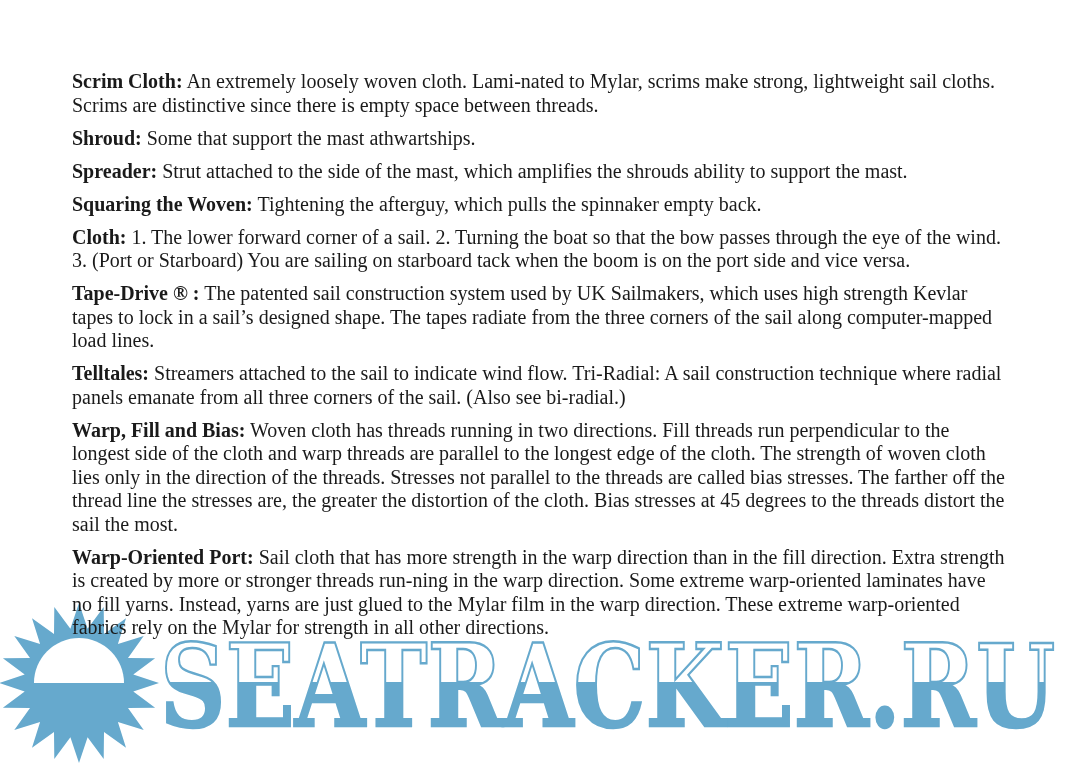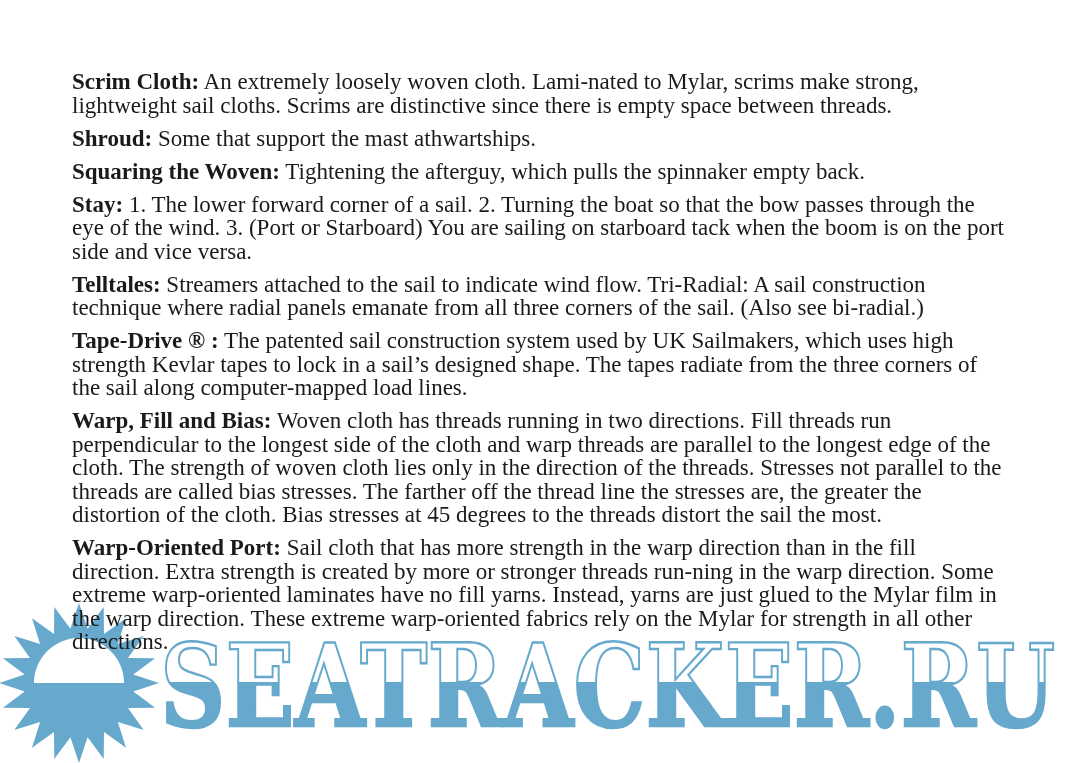--- a/index.html
+++ b/index.html
@@ -14,21 +14,21 @@
     position: relative;
     font-family: "Liberation Serif", serif;
   }
   .content {
     position: relative;
     z-index: 1;
     box-sizing: content-box;
     padding: 70px 72px 0 72px;
     width: 936px;
     color: var(--text-color, #1a1a1a);
-    font-size: 23px;
+    font-size: 20px;
     line-height: 23.5px;
     text-align: left;
   }
   .entry {
     margin: 0 0 9.5px 0;
   }
   .term {
     font-weight: bold;
   }
   .watermark {
@@ -78,34 +78,38 @@
 <div class="content">
   <p class="entry">
     <b class="term">Scrim Cloth:</b>
     <span>An extremely loosely woven cloth. Lami-nated to Mylar, scrims make strong, lightweight sail cloths. Scrims are distinctive since there is empty space between threads.</span>
   </p>
   <p class="entry">
     <b class="term">Shroud:</b>
     <span>Some that support the mast athwartships.</span>
   </p>
   <p class="entry">
+    <b class="term">Spreader:</b>
+    <span>Strut attached to the side of the mast, which amplifies the shrouds ability to support the mast.</span>
+  </p>
+  <p class="entry">
     <b class="term">Squaring the Woven:</b>
     <span>Tightening the afterguy, which pulls the spinnaker empty back.</span>
   </p>
   <p class="entry">
-    <b class="term">Stay:</b>
+    <b class="term">Cloth:</b>
     <span>1. The lower forward corner of a sail. 2. Turning the boat so that the bow passes through the eye of the wind. 3. (Port or Starboard) You are sailing on starboard tack when the boom is on the port side and vice versa.</span>
+  </p>
+  <p class="entry">
+    <b class="term">Tape-Drive ® :</b>
+    <span>The patented sail construction system used by UK Sailmakers, which uses high strength Kevlar tapes to lock in a sail’s designed shape. The tapes radiate from the three corners of the sail along computer-mapped load lines.</span>
   </p>
   <p class="entry">
     <b class="term">Telltales:</b>
     <span>Streamers attached to the sail to indicate wind flow. Tri-Radial: A sail construction technique where radial panels emanate from all three corners of the sail. (Also see bi-radial.)</span>
-  </p>
-  <p class="entry">
-    <b class="term">Tape-Drive ® :</b>
-    <span>The patented sail construction system used by UK Sailmakers, which uses high strength Kevlar tapes to lock in a sail’s designed shape. The tapes radiate from the three corners of the sail along computer-mapped load lines.</span>
   </p>
   <p class="entry">
     <b class="term">Warp, Fill and Bias:</b>
     <span>Woven cloth has threads running in two directions. Fill threads run perpendicular to the longest side of the cloth and warp threads are parallel to the longest edge of the cloth. The strength of woven cloth lies only in the direction of the threads. Stresses not parallel to the threads are called bias stresses. The farther off the thread line the stresses are, the greater the distortion of the cloth. Bias stresses at 45 degrees to the threads distort the sail the most.</span>
   </p>
   <p class="entry">
     <b class="term">Warp-Oriented Port:</b>
     <span>Sail cloth that has more strength in the warp direction than in the fill direction. Extra strength is created by more or stronger threads run-ning in the warp direction. Some extreme warp-oriented laminates have no fill yarns. Instead, yarns are just glued to the Mylar film in the warp direction. These extreme warp-oriented fabrics rely on the Mylar for strength in all other directions.</span>
   </p>
 </div>

